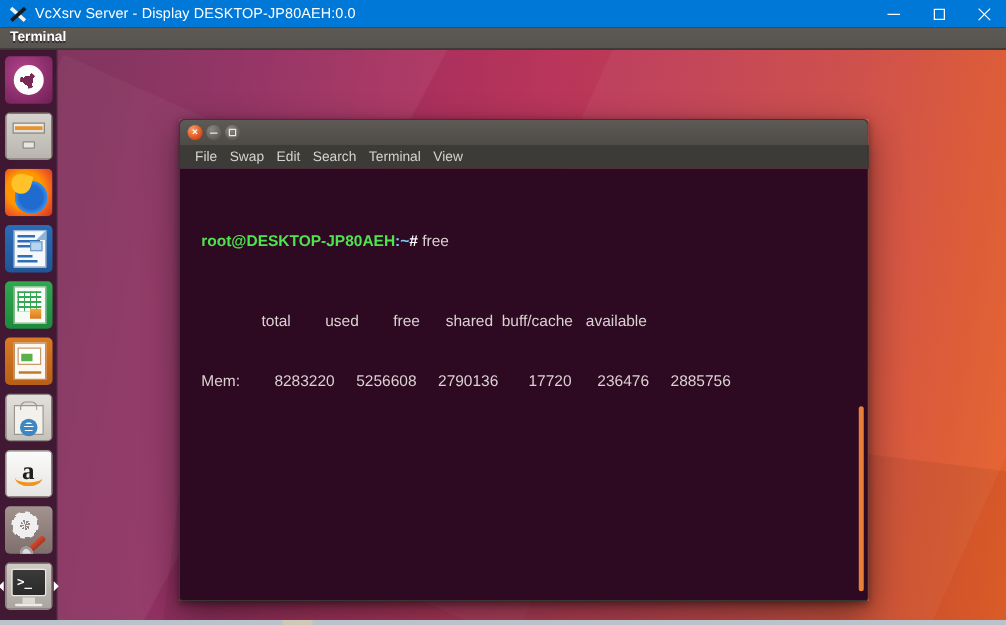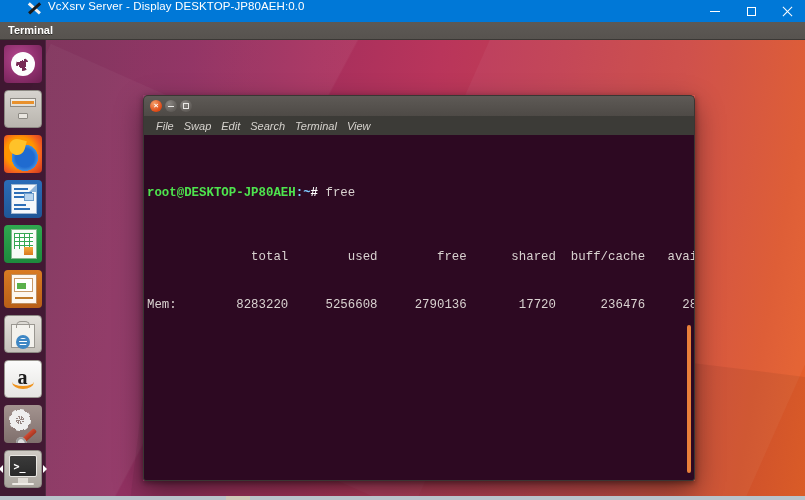--- a/index.html
+++ b/index.html
@@ -13,23 +13,22 @@
   
   #vcxsrv-window {
     position: absolute; inset: 0;
     display: flex; flex-direction: column;
   }
 
   
   #win-titlebar {
     height: 22px; flex: 0 0 22px;
     background: #0078d7;
-    display: flex; align-items: flex-start;
+    display: flex; align-items: center;
     position: relative;
-    padding-left: 20px;
   }
   #win-icon {
     width: 16px; height: 16px; margin-left: 6px; margin-right: 6px;
     position: relative; flex: 0 0 16px;
   }
   #win-icon .xl1, #win-icon .xl2 {
     position: absolute; left: 1px; top: 7px;
     width: 15px; height: 2.6px; background: #f2f2f2;
   }
   #win-icon .xl1 { transform: rotate(42deg); }
@@ -246,37 +245,36 @@
   }
   #term-menubar {
     height: 19px; flex: 0 0 19px;
     background: #3c3b37;
     border-left: 1px solid #3a3633; border-right: 1px solid #3a3633;
     display: flex; align-items: center; padding-left: 7px;
   }
   .term-menu-item {
     color: #d6d3ce; font-size: 11px; padding: 0 5px; line-height: 18px;
     white-space: nowrap;
-    font-style: italic;
   }
   #term-body {
     flex: 1 1 auto; position: relative;
     background: #2d0922;
     border: 1px solid #3a3633; border-top: none;
     border-bottom-left-radius: 3px; border-bottom-right-radius: 3px;
     overflow: hidden;
   }
   #term-screen {
     position: absolute; left: 0; top: 2px; right: 10px; bottom: 0;
-    font-family: Liberation Mono, monospace;
+    font-family: Liberation Sans, sans-serif;
     font-size: 12.4px;
     line-height: 16px;
     color: #d9d2d0;
     white-space: pre;
-    padding-left: 3px;
+    padding-left: 17px;
   }
   .ln { height: 16px; }
   .c-host { color: #4ee44e; font-weight: bold; }
   .c-path { color: #7ec9ff; font-weight: bold; }
   .c-hash { color: #ffffff; font-weight: bold; }
   .c-txt  { color: #d9d2d0; }
   .cursor {
     display: inline-block; width: 7px; height: 13px;
     background: #f2f2f2; vertical-align: -2px;
   }

